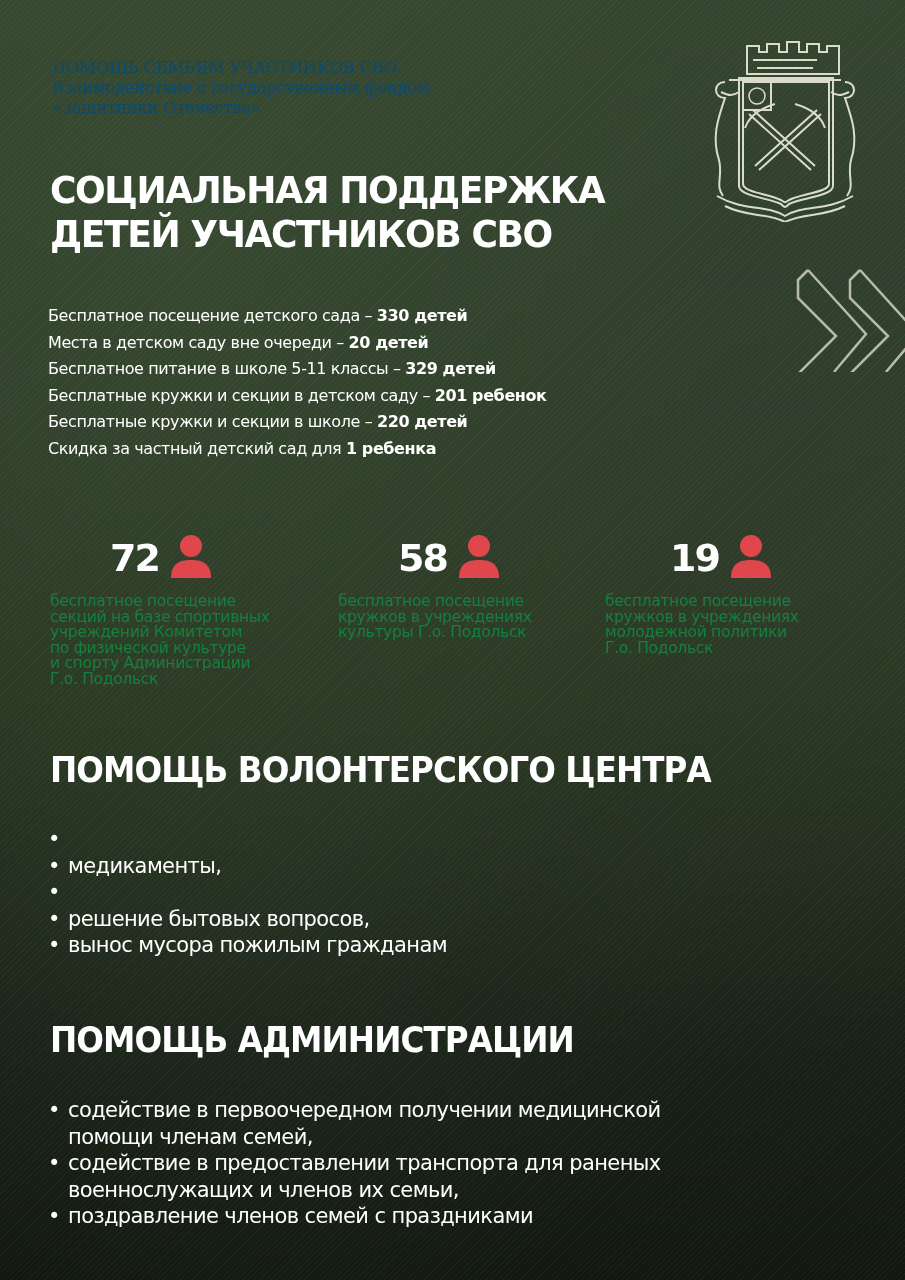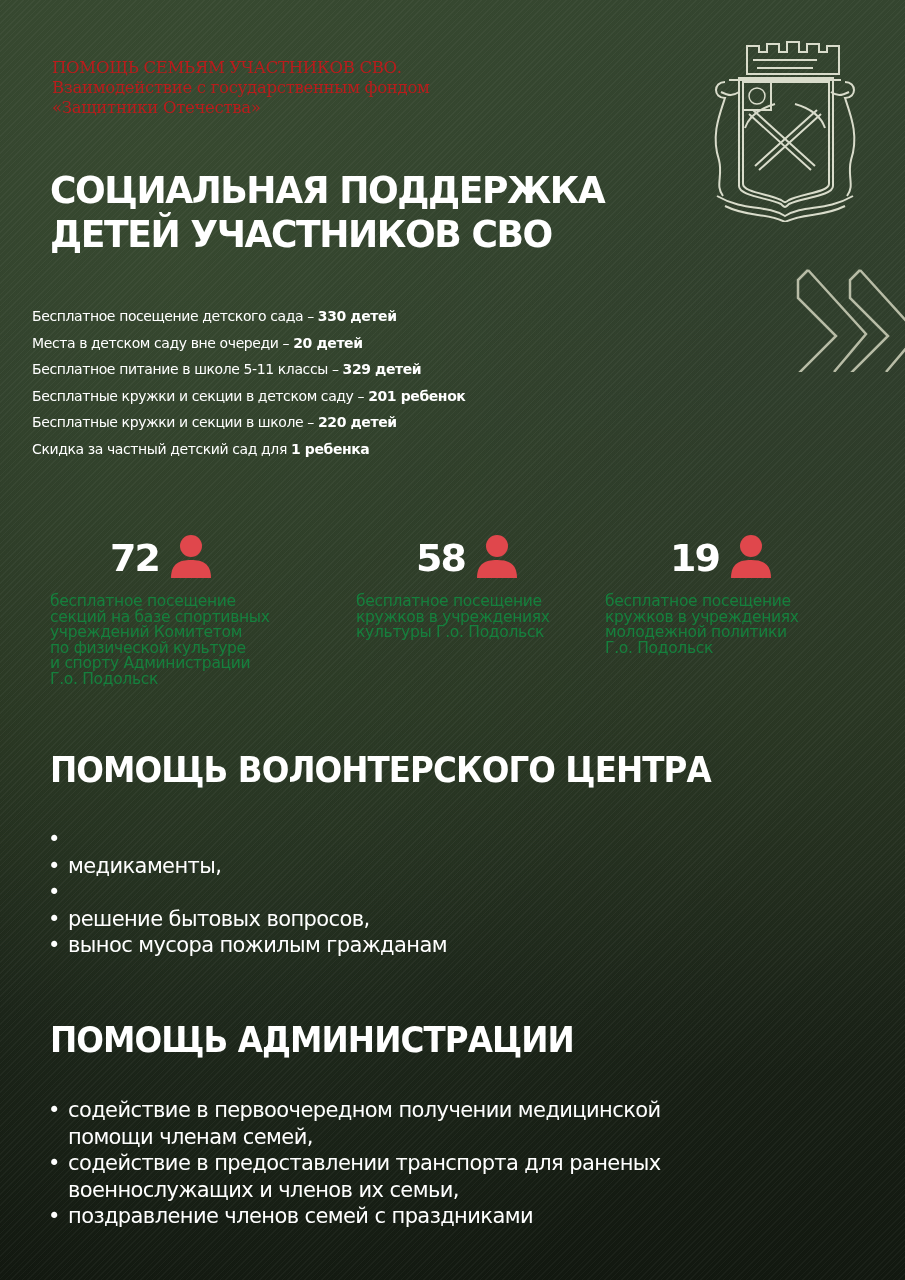--- a/index.html
+++ b/index.html
@@ -9,29 +9,29 @@
       background:
         repeating-linear-gradient(135deg, rgba(255,255,255,0.035) 0 1px, rgba(0,0,0,0) 1px 4px),
         radial-gradient(ellipse at 20% 20%, rgba(60,80,50,0.55), rgba(0,0,0,0) 55%),
         radial-gradient(ellipse at 85% 45%, rgba(50,65,45,0.5), rgba(0,0,0,0) 50%),
         radial-gradient(ellipse at 30% 60%, rgba(40,55,38,0.5), rgba(0,0,0,0) 55%),
         linear-gradient(180deg, #34452f 0%, #2e3c2b 30%, #26321f 55%, #1a2217 78%, #121810 100%);
     }
     .abs { position:absolute; }
     .header-note {
       left:52px; top:58px; font-family:"DejaVu Serif", serif; font-size:16.5px;
-      line-height:20px; color:#b91c1c; letter-spacing:-0.3px;
+      line-height:20px; color:#0c4a6e; letter-spacing:-0.3px;
     }
     .main-title {
       left:50px; top:168px; font-family:"DejaVu Sans", sans-serif; font-weight:bold;
       font-size:38px; line-height:44px; letter-spacing:-1.5px; transform:scaleX(0.95); transform-origin:left;
     }
     .emblem { left:705px; top:36px; width:160px; height:186px; }
     .chevrons { left:780px; top:262px; width:125px; height:110px; }
-    .stats-list { left:32px; top:303px; font-size:14px; line-height:26.5px; letter-spacing:-0.4px; }
+    .stats-list { left:48px; top:303px; font-size:16px; line-height:26.5px; letter-spacing:-0.4px; }
     .stats-list div { white-space:nowrap; }
     .stats-list b { font-weight:bold; }
     .counter { top:530px; }
     .counter .num-row { display:flex; align-items:flex-end; height:50px; }
     .counter .num { font-weight:bold; font-size:38px; letter-spacing:-2px; }
     .counter .person { width:48px; height:48px; margin-left:8px; }
     .counter .desc { margin-top:14px; font-size:15.5px; line-height:15.5px; letter-spacing:-0.3px; white-space:pre-line; color:#15803d; }
     .section-title {
       left:50px; font-weight:bold; font-size:35px; letter-spacing:-1px; transform:scaleX(0.93); transform-origin:left;
     }
@@ -102,21 +102,21 @@
       </svg>
   </div>
   <div class="desc">бесплатное посещение
 секций на базе спортивных
 учреждений Комитетом
 по физической культуре
 и спорту Администрации
 Г.о. Подольск</div>
 </div>
 
-<div class="abs counter" style="left:356px;">
+<div class="abs counter" style="left:338px;">
   <div class="num-row" style="padding-left:60px;">
     <span class="num">58</span>
     <svg class="person" viewBox="0 0 48 48">
         <circle cx="24" cy="14" r="11" fill="#e0474c"></circle>
         <path d="M4 46 C4 32 12 28 24 28 C36 28 44 32 44 46 Z" fill="#e0474c"></path>
       </svg>
   </div>
   <div class="desc">бесплатное посещение
 кружков в учреждениях
 культуры Г.о. Подольск</div>

